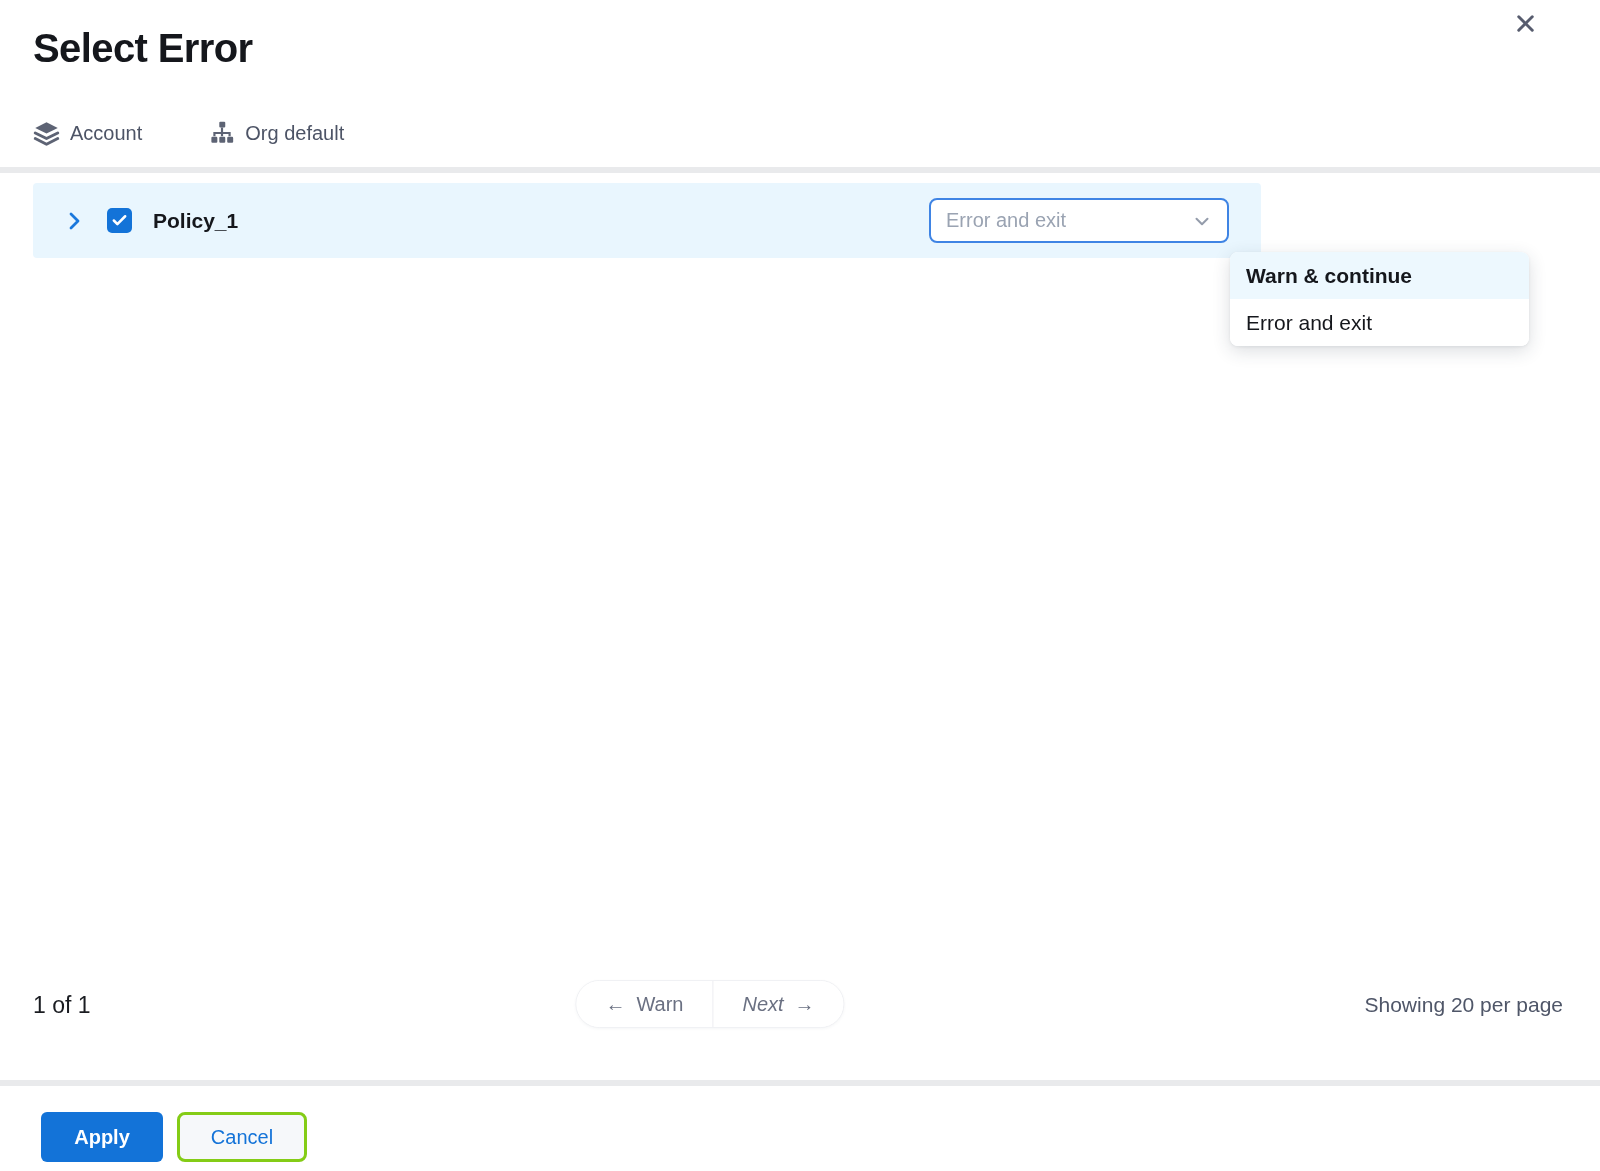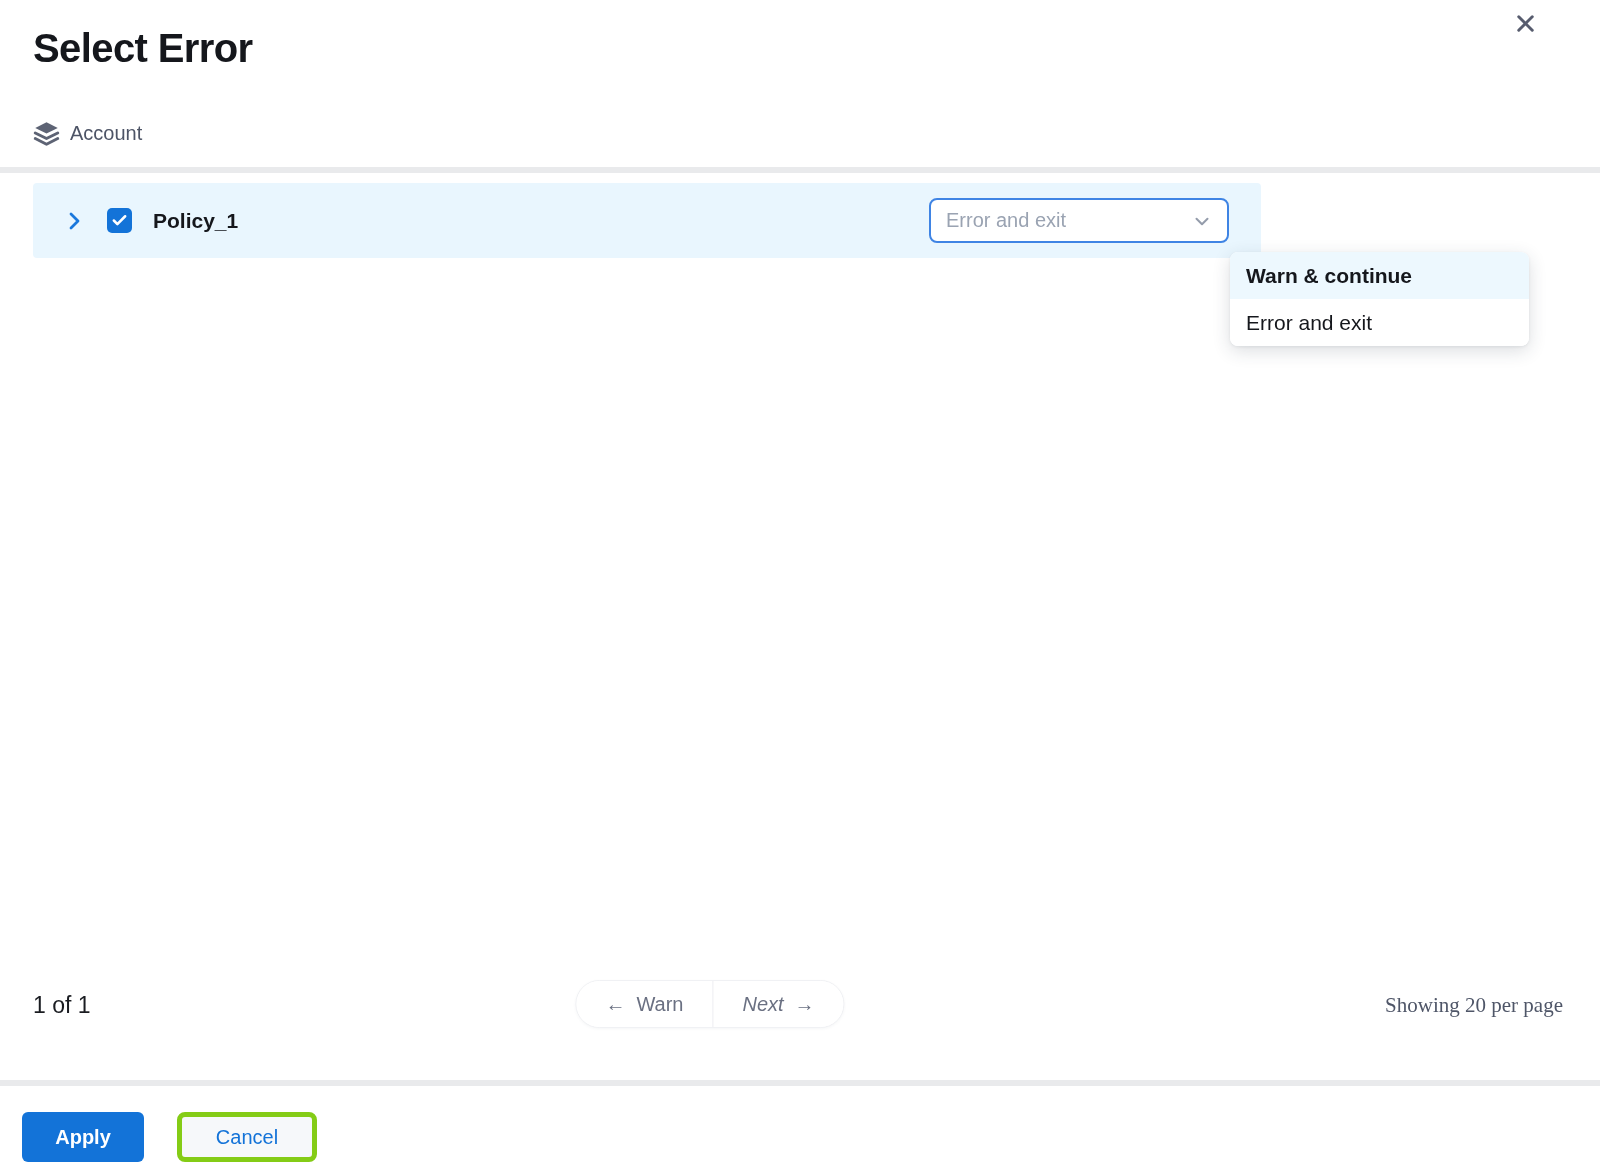--- a/index.html
+++ b/index.html
@@ -106,38 +106,38 @@
   }
   .pager-btn {
     display: flex; align-items: center; gap: 11px; padding: 0 29px;
     background: #fff; border: none; cursor: pointer;
     font-size: 20px; color: #6a7082; font-family: inherit;
   }
   .pager-btn.next { border-left: 1px solid #ededf1; font-style: italic; }
   .pager-arrow { font-size: 20px; color: #6a7082; }
   .per-page {
     position: absolute; right: 0; top: 50%; transform: translateY(-50%);
-    font-size: 21px; color: #4f5668; font-family: Liberation Serif, serif;
+    font-size: 21px; color: #4f5668;
   }
 
   
   .footer-divider {
     position: absolute; left: 0; top: 1080px; width: 1600px; height: 6px;
     background: #e9eaec;
   }
   .apply-btn {
-    position: absolute; left: 22px; top: 1112px; width: 122px; height: 50px;
+    position: absolute; left: 41px; top: 1112px; width: 122px; height: 50px;
     background: var(--accent_blue, #1373d8); color: #fff;
     border: none; border-radius: 6px; cursor: pointer;
     font-size: 20px; font-weight: 600; font-family: inherit;
   }
   .cancel-btn {
-    position: absolute; left: 177px; top: 1112px; width: 140px; height: 50px;
+    position: absolute; left: 177px; top: 1112px; width: 130px; height: 50px;
     background: #f6f8fa; color: var(--accent_blue, #1373d8);
-    border: 5px solid #84cc16; border-radius: 8px; cursor: pointer;
+    border: 3px solid #84cc16; border-radius: 8px; cursor: pointer;
     font-size: 20px; font-weight: 500; font-family: inherit;
   }
 </style>
 </head>
 <body>
 
 <div class="modal">
 
   <div class="title">Select Error</div>
 
@@ -155,20 +155,32 @@
       <span class="tab-icon">
         <svg width="27" height="27" viewBox="0 0 24 24">
           <polygon points="12,2 22,7 12,12 2,7" fill="#5d6374"></polygon>
           <polyline points="2,11.5 12,16.5 22,11.5" fill="none" stroke="#5d6374" stroke-width="2.6" stroke-linejoin="round" stroke-linecap="round"></polyline>
           <polyline points="2,16.5 12,21.5 22,16.5" fill="none" stroke="#5d6374" stroke-width="2.6" stroke-linejoin="round" stroke-linecap="round"></polyline>
         </svg>
       </span>
       <span>Account</span>
     </div>
 
+    <div class="tab">
+      <span class="tab-icon">
+        <svg width="26" height="26" viewBox="0 0 24 24">
+          <rect x="9.5" y="1.5" width="5.5" height="5.5" rx="1" fill="#5d6374"></rect>
+          <path d="M12 7 v4 M5 15 v-3 h14 v3 M12 11 v4" fill="none" stroke="#5d6374" stroke-width="2"></path>
+          <rect x="2.2" y="15.5" width="5.5" height="5.5" rx="1" fill="#5d6374"></rect>
+          <rect x="9.5" y="15.5" width="5.5" height="5.5" rx="1" fill="#5d6374"></rect>
+          <rect x="16.8" y="15.5" width="5.5" height="5.5" rx="1" fill="#5d6374"></rect>
+        </svg>
+      </span>
+      <span>Org default</span>
+    </div>
 
   </div>
   <div class="tabs-divider"></div>
 
   <div class="policy-row">
     <button class="expand-btn">
       <span style="display:flex;">
         <svg width="24" height="24" viewBox="0 0 24 24" fill="none" stroke="#1a78dc" stroke-width="2.8" stroke-linecap="round" stroke-linejoin="round">
           <polyline points="9,5 16,12 9,19"></polyline>
         </svg>

